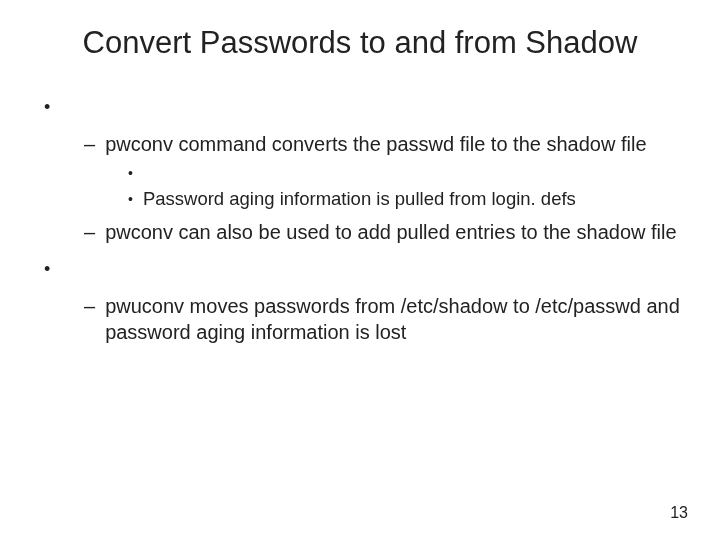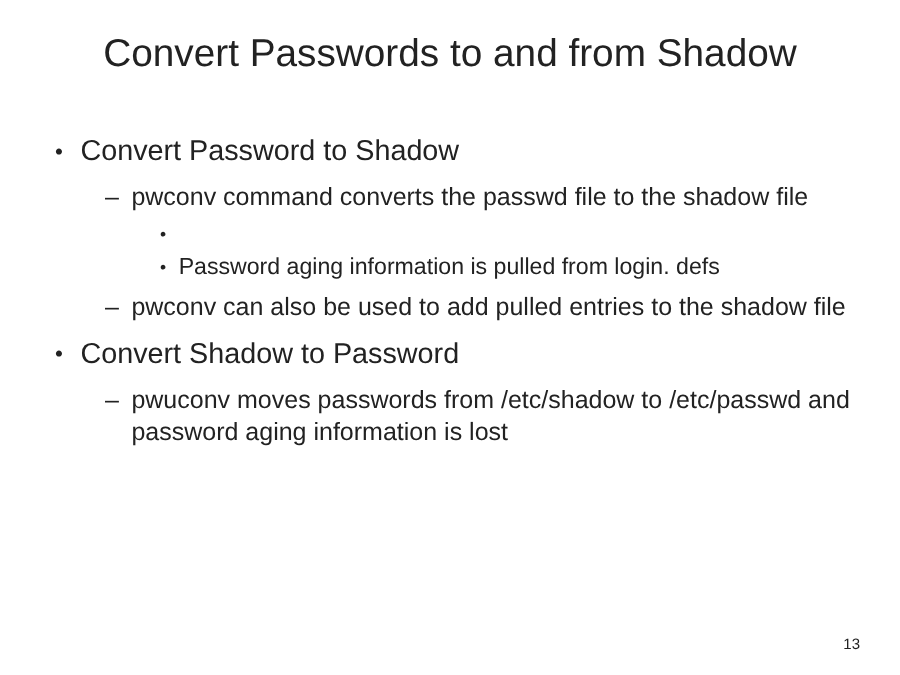--- a/index.html
+++ b/index.html
@@ -13,21 +13,21 @@
       background: #ffffff;
       font-family: Arial, Helvetica, sans-serif;
       color: #222;
       position: relative;
       padding: 24px 36px 36px 36px;
     }
     .title {
       text-align: center;
       font-size: 31px;
       font-weight: 400;
-      margin-bottom: 44px;
+      margin-bottom: 30px;
       line-height: 1.25;
     }
     .bullet-l1 {
       font-size: 23px;
       margin-left: 8px;
       margin-bottom: 10px;
       display: flex;
     }
     .bullet-l1 .dot {
       margin-right: 14px;
@@ -60,33 +60,32 @@
       margin-top: 4px;
       margin-bottom: 8px;
     }
     .italic {
       font-style: italic;
     }
     .page-num {
       position: absolute;
       bottom: 18px;
       right: 32px;
-      font-size: 12px;
+      font-size: 16px;
       text-align: center;
     }
     .spacer-sm { height: 6px; }
   </style>
 </head>
 <body>
 
 <h1 class="title">Convert Passwords to and from Shadow</h1>
 
 <div class="bullet-l1">
   <span class="dot">•</span>
-  <span>Convert Password to Shadow</span>
 </div>
 
 <div class="bullet-l2">
   <span class="dash">–</span>
   <span>pwconv command converts the passwd file to the shadow file</span>
 </div>
 
 <div class="l3-group">
   <div class="bullet-l3">
     <span class="dot">•</span>
@@ -99,21 +98,20 @@
 
 <div class="bullet-l2">
   <span class="dash">–</span>
   <span>pwconv can also be used to add pulled entries to the shadow file</span>
 </div>
 
 <div class="spacer-sm"></div>
 
 <div class="bullet-l1">
   <span class="dot">•</span>
-  <span>Convert Shadow to Password</span>
 </div>
 
 <div class="bullet-l2">
   <span class="dash">–</span>
   <span>pwuconv moves passwords from /etc/shadow to /etc/passwd and password aging information is lost</span>
 </div>
 
 <div class="page-num">13</div>
 
 </body></html>

